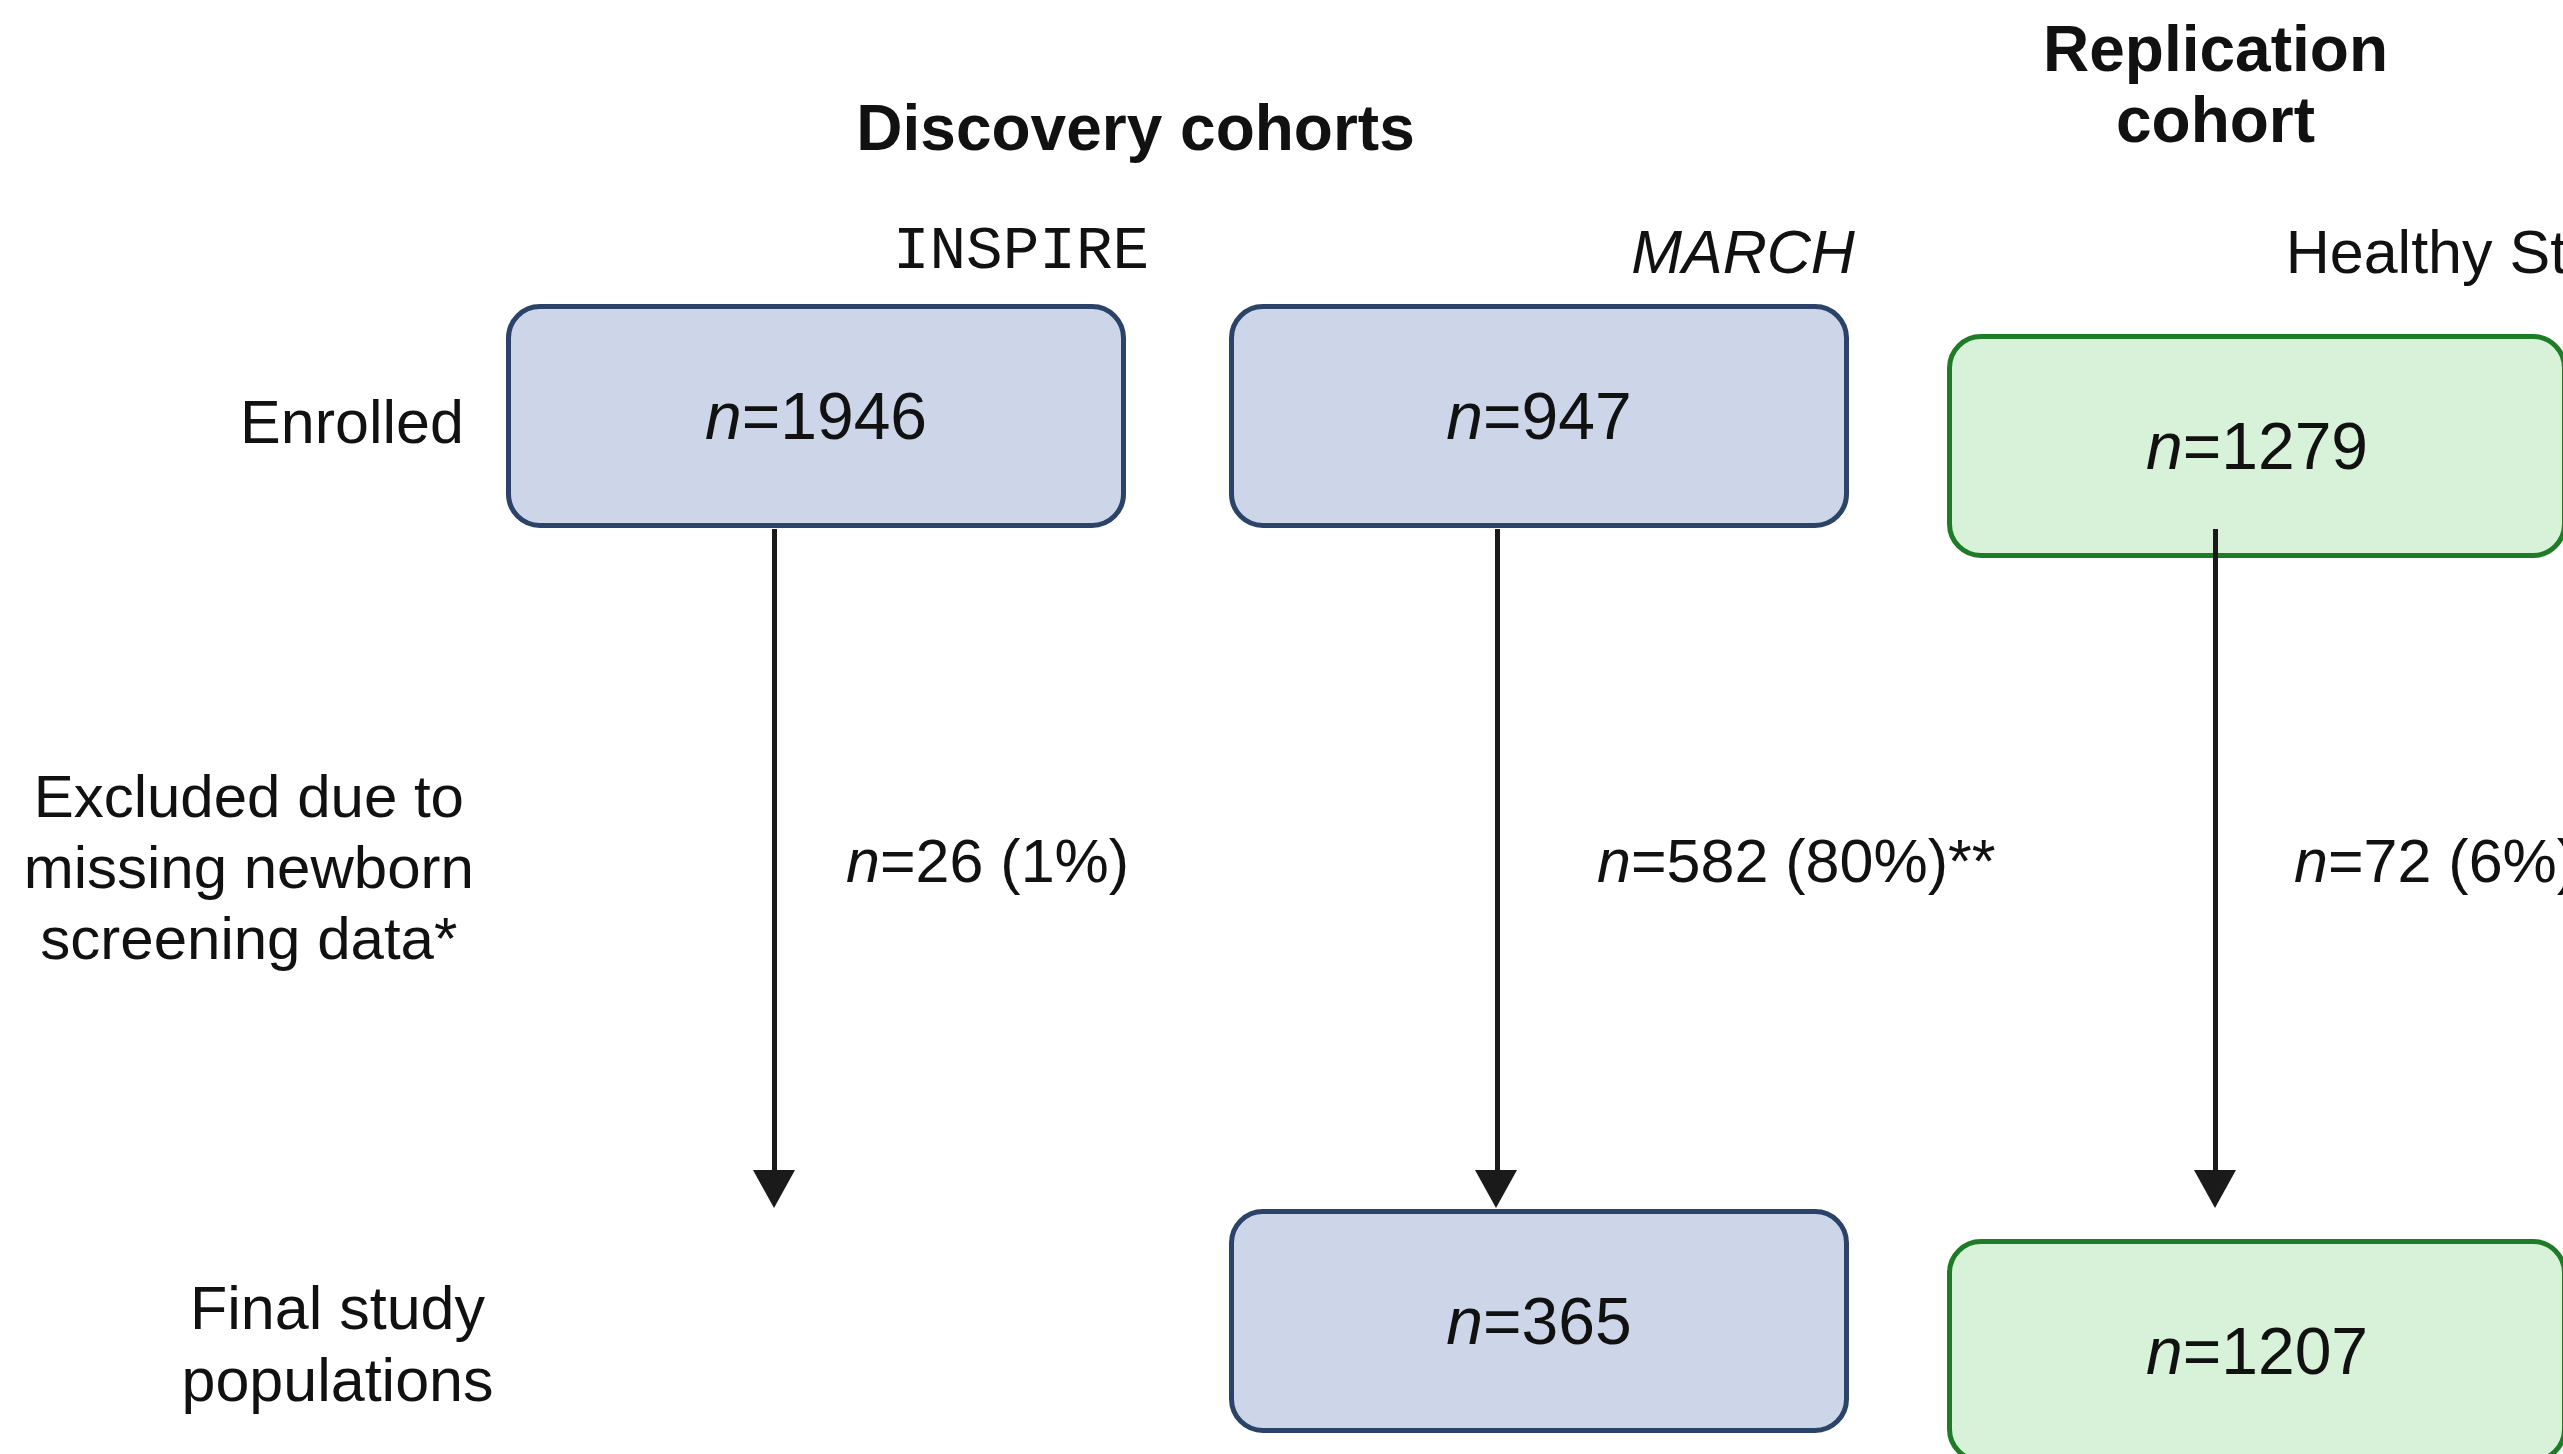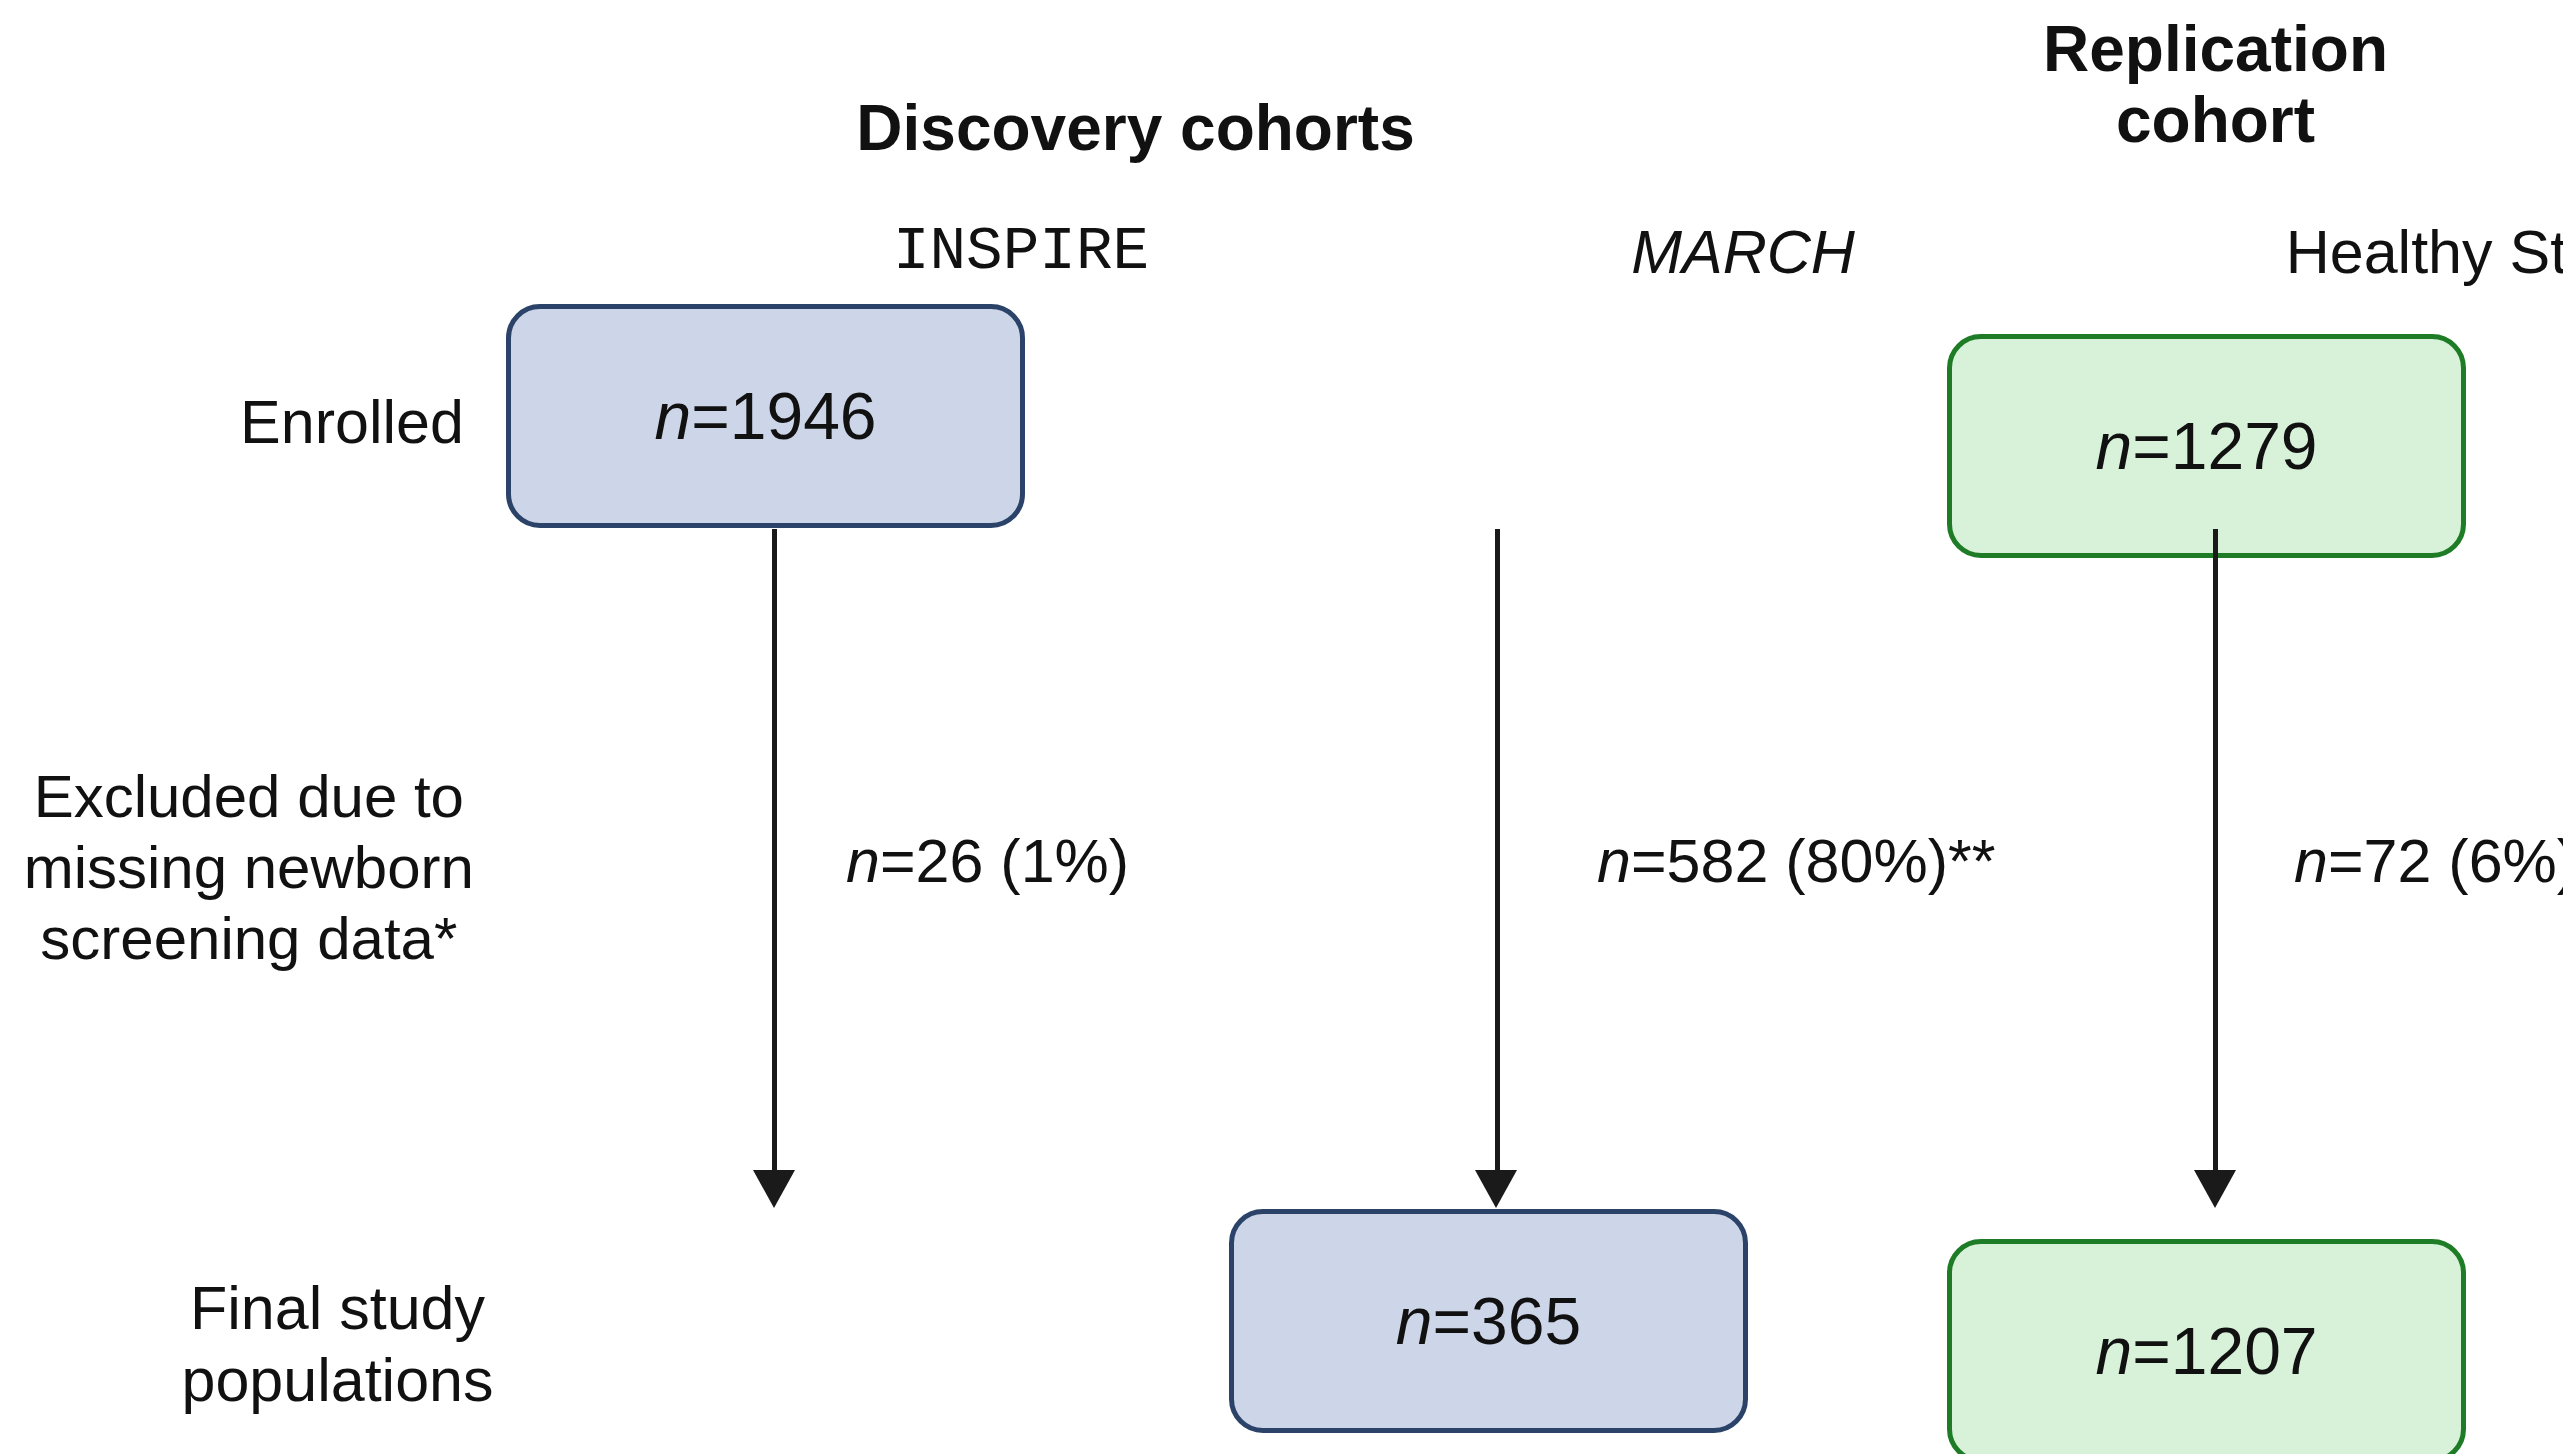--- a/index.html
+++ b/index.html
@@ -10,21 +10,21 @@
   html,body{margin:0;padding:0;background:var(--bg);}
   .canvas{
     position:relative; width:2563px; height:1455px; background:var(--bg);
     font-family:"Liberation Sans", sans-serif; color:var(--text); overflow:hidden;
   }
   .txt{position:absolute; text-align:center;}
   .hdr{font-size:64px; font-weight:700; line-height:1.12;}
   .collabel{font-size:61px; font-weight:400; top:217px; width:536px;}
   .rowlabel{font-size:60px; line-height:1.18;}
   .box{
-    position:absolute; width:519px; height:224px; border-radius:34px;
+    position:absolute; width:620px; height:224px; border-radius:34px;
     display:flex; align-items:center; justify-content:center;
     box-sizing:border-box; border:5.4px solid;
     font-size:66px;
   }
   .box.blue{background:var(--blue-fill); border-color:var(--blue-border);}
   .box.green{background:var(--green-fill); border-color:var(--green-border);}
   .it{font-style:italic;}
   .nval{white-space:nowrap;}
   .arrow-line{position:absolute; width:4.6px; background:var(--arrow); top:529px; height:650px;}
   .arrow-head{
@@ -51,20 +51,23 @@
   <div class="txt collabel h2">MARCH</div>
   <div class="txt collabel h3">Healthy Start</div>
 
   <div class="txt rowlabel" style="left:176px; top:387px; width:352px; font-size:61px;">Enrolled</div>
   <div class="txt rowlabel" style="left:3.8px; top:762px; width:490px;">Excluded due to missing newborn screening data*</div>
   <div class="txt rowlabel" style="left:123px; top:1273px; width:429px; font-size:61px;">Final study populations</div>
 
   <div class="box blue rowTop c1box">
     <span class="nval"><span class="it">n</span><span>=1946</span></span>
   </div>
+  <div class="box blue rowTop c2box">
+    <span class="nval"><span class="it">n</span><span>=947</span></span>
+  </div>
   <div class="box green rowTop c3box">
     <span class="nval"><span class="it">n</span><span>=1279</span></span>
   </div>
 
   <div class="arrow-line a1" style="margin-left:0;"></div>
   <div class="arrow-head" style="left:753px;"></div>
   <div class="arrow-line a2"></div>
   <div class="arrow-head" style="left:1475px;"></div>
   <div class="arrow-line a3"></div>
   <div class="arrow-head" style="left:2194px;"></div>

